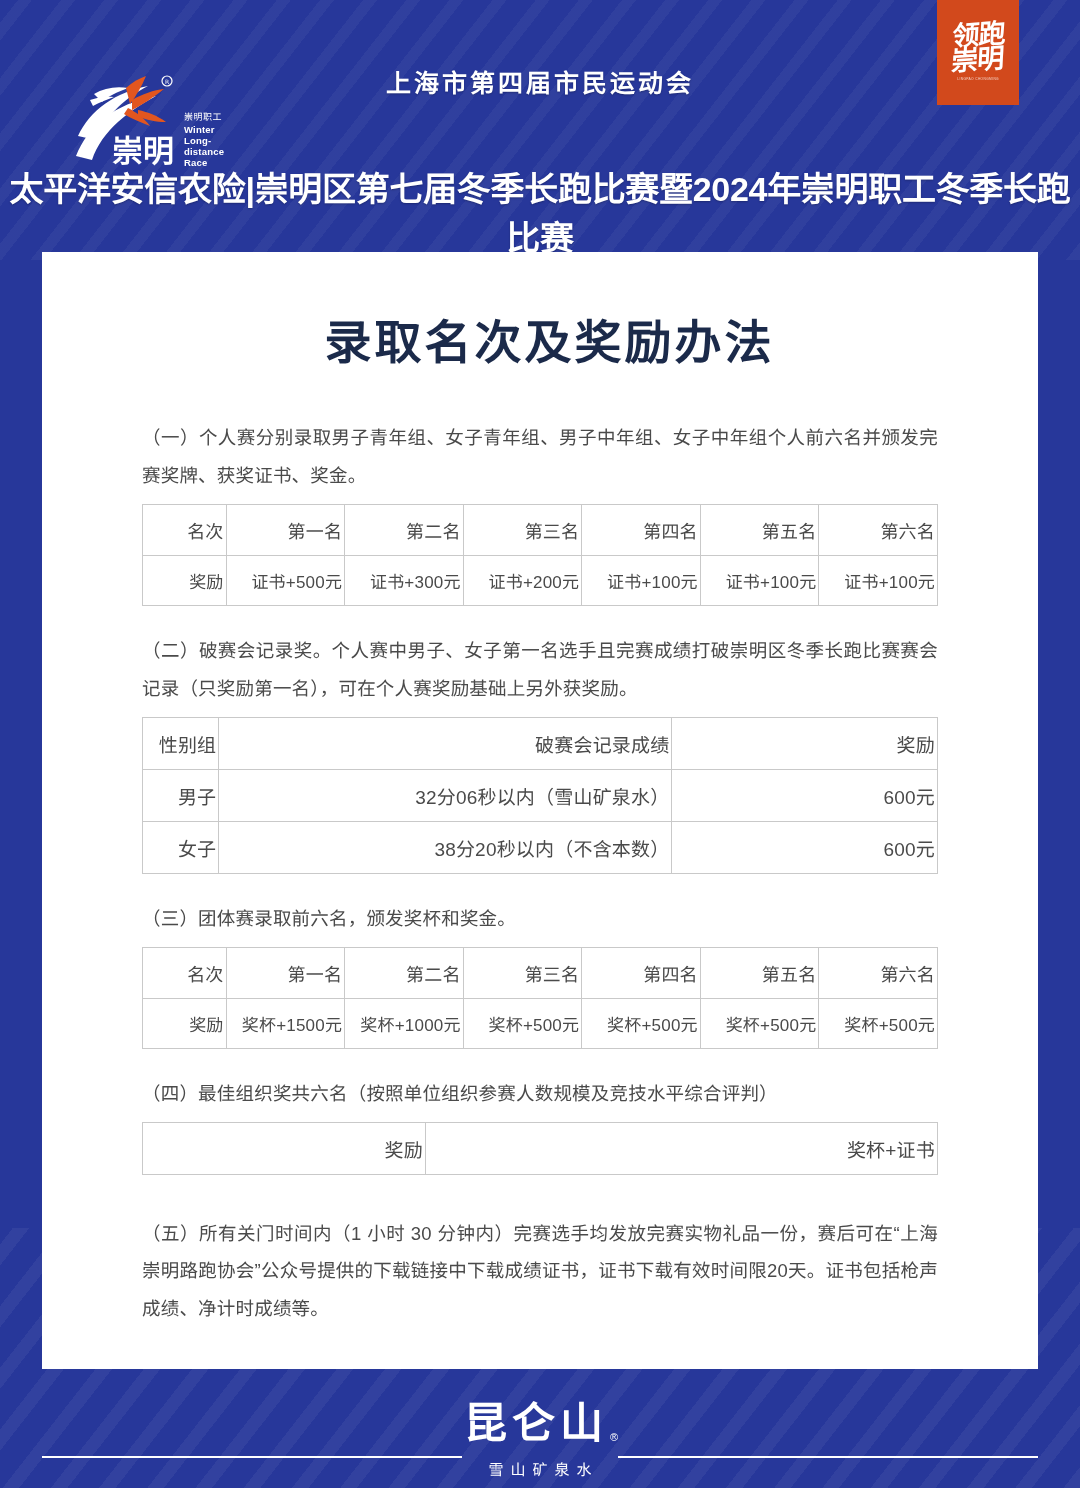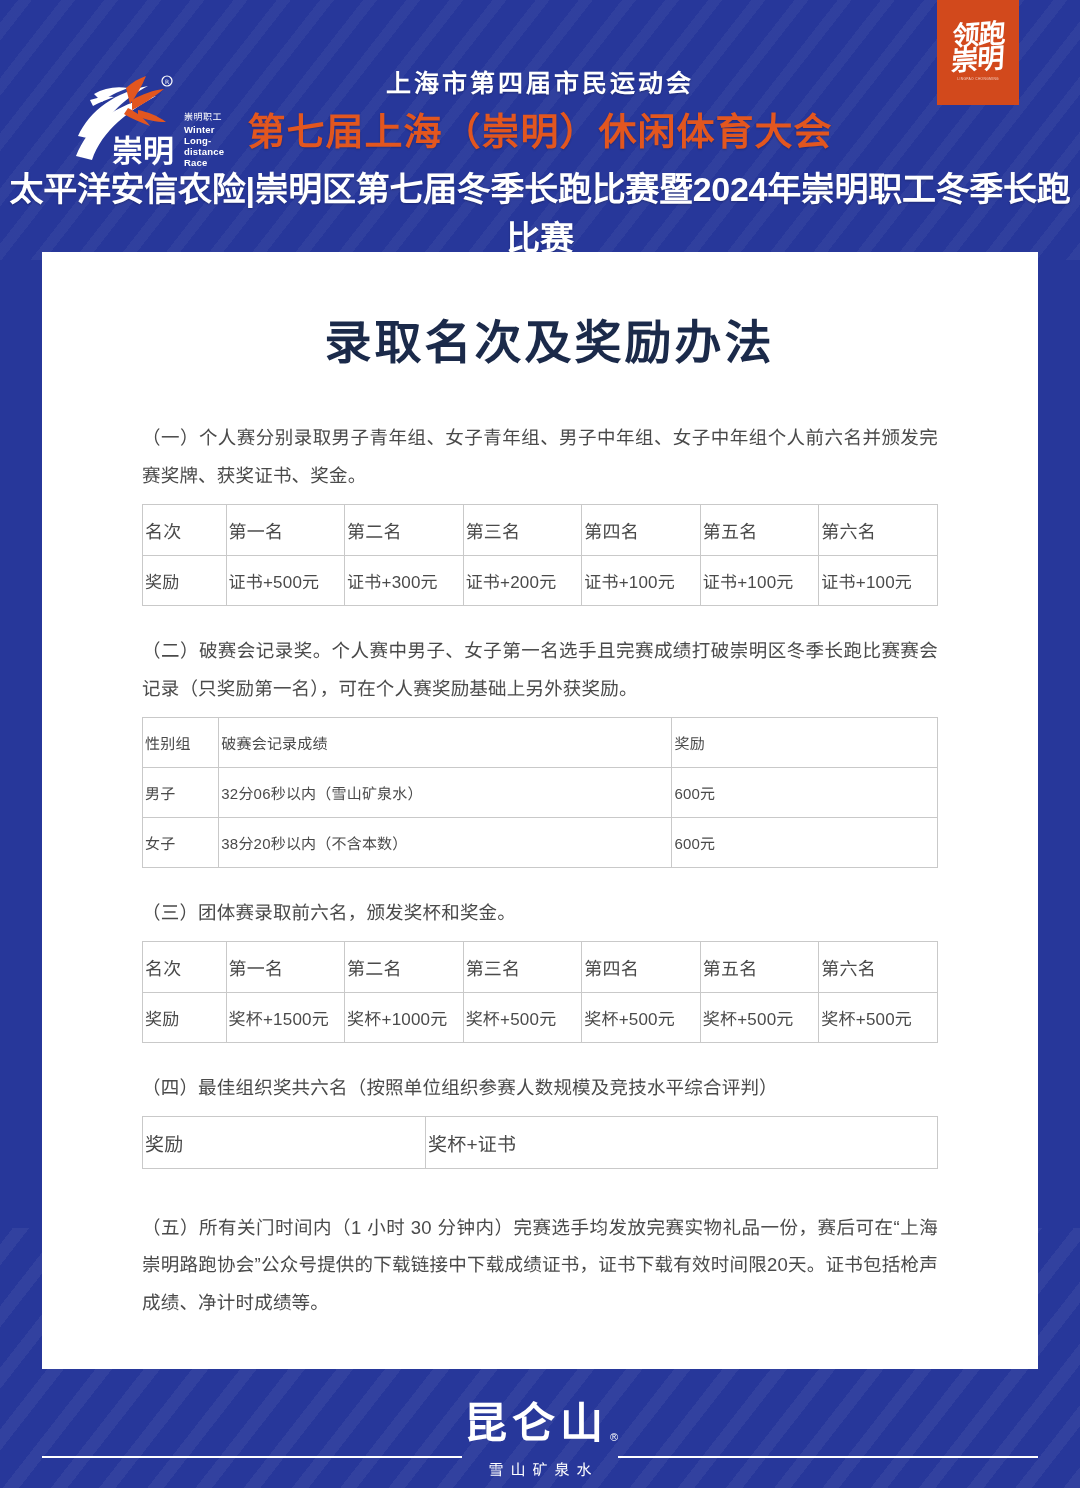--- a/index.html
+++ b/index.html
@@ -175,33 +175,33 @@
 
   
   table.awards {
     width: 100%;
     border-collapse: collapse;
     table-layout: fixed;
     margin-top: 9px;
   }
   table.awards td {
     border: 1px solid #c9c9c9;
-    text-align: left;
+    text-align: right;
     color: #4a4a4a;
     font-size: 18px;
     height: 46px;
     padding: 12px 2px;
     letter-spacing: 0.2px;
     white-space: nowrap;
   }
   table.awards td.narrow { font-size: 17px; }
   table.awards.rank td:first-child { width: 10.5%; }
   table.awards.rank td { width: 14.9%; }
 
-  table.record td { height: 50px; font-size: 15px; }
+  table.record td { height: 50px; font-size: 19px; }
   table.record td.c1 { width: 9.6%; }
   table.record td.c2 { width: 57%; }
   table.record td.c3 { width: 33.4%; }
 
   table.org td { height: 52px; font-size: 19px; }
   table.org td.o1 { width: 35.6%; }
   table.org td.o2 { width: 64.4%; }
 
   
   .footer {
@@ -290,21 +290,20 @@
       </svg>
       <div class="logo-words">
         <span class="cn">崇明职工</span>
         <span class="en">Winter</span>
         <span class="en">Long-distance</span>
         <span class="en">Race</span>
       </div>
     </div>
 
     <div class="h-line1">上海市第四届市民运动会</div>
-    <div class="h-line2">第七届上海（崇明）休闲体育大会</div>
     <div class="h-line3">太平洋安信农险|崇明区第七届冬季长跑比赛暨2024年崇明职工冬季长跑比赛</div>
   </div>
 
   <div class="card">
 
     <div class="doc-title">录取名次及奖励办法</div>
 
     <div class="body-wrap">
 
       <p class="para">（一）个人赛分别录取男子青年组、女子青年组、男子中年组、女子中年组个人前六名并颁发完赛奖牌、获奖证书、奖金。</p>

